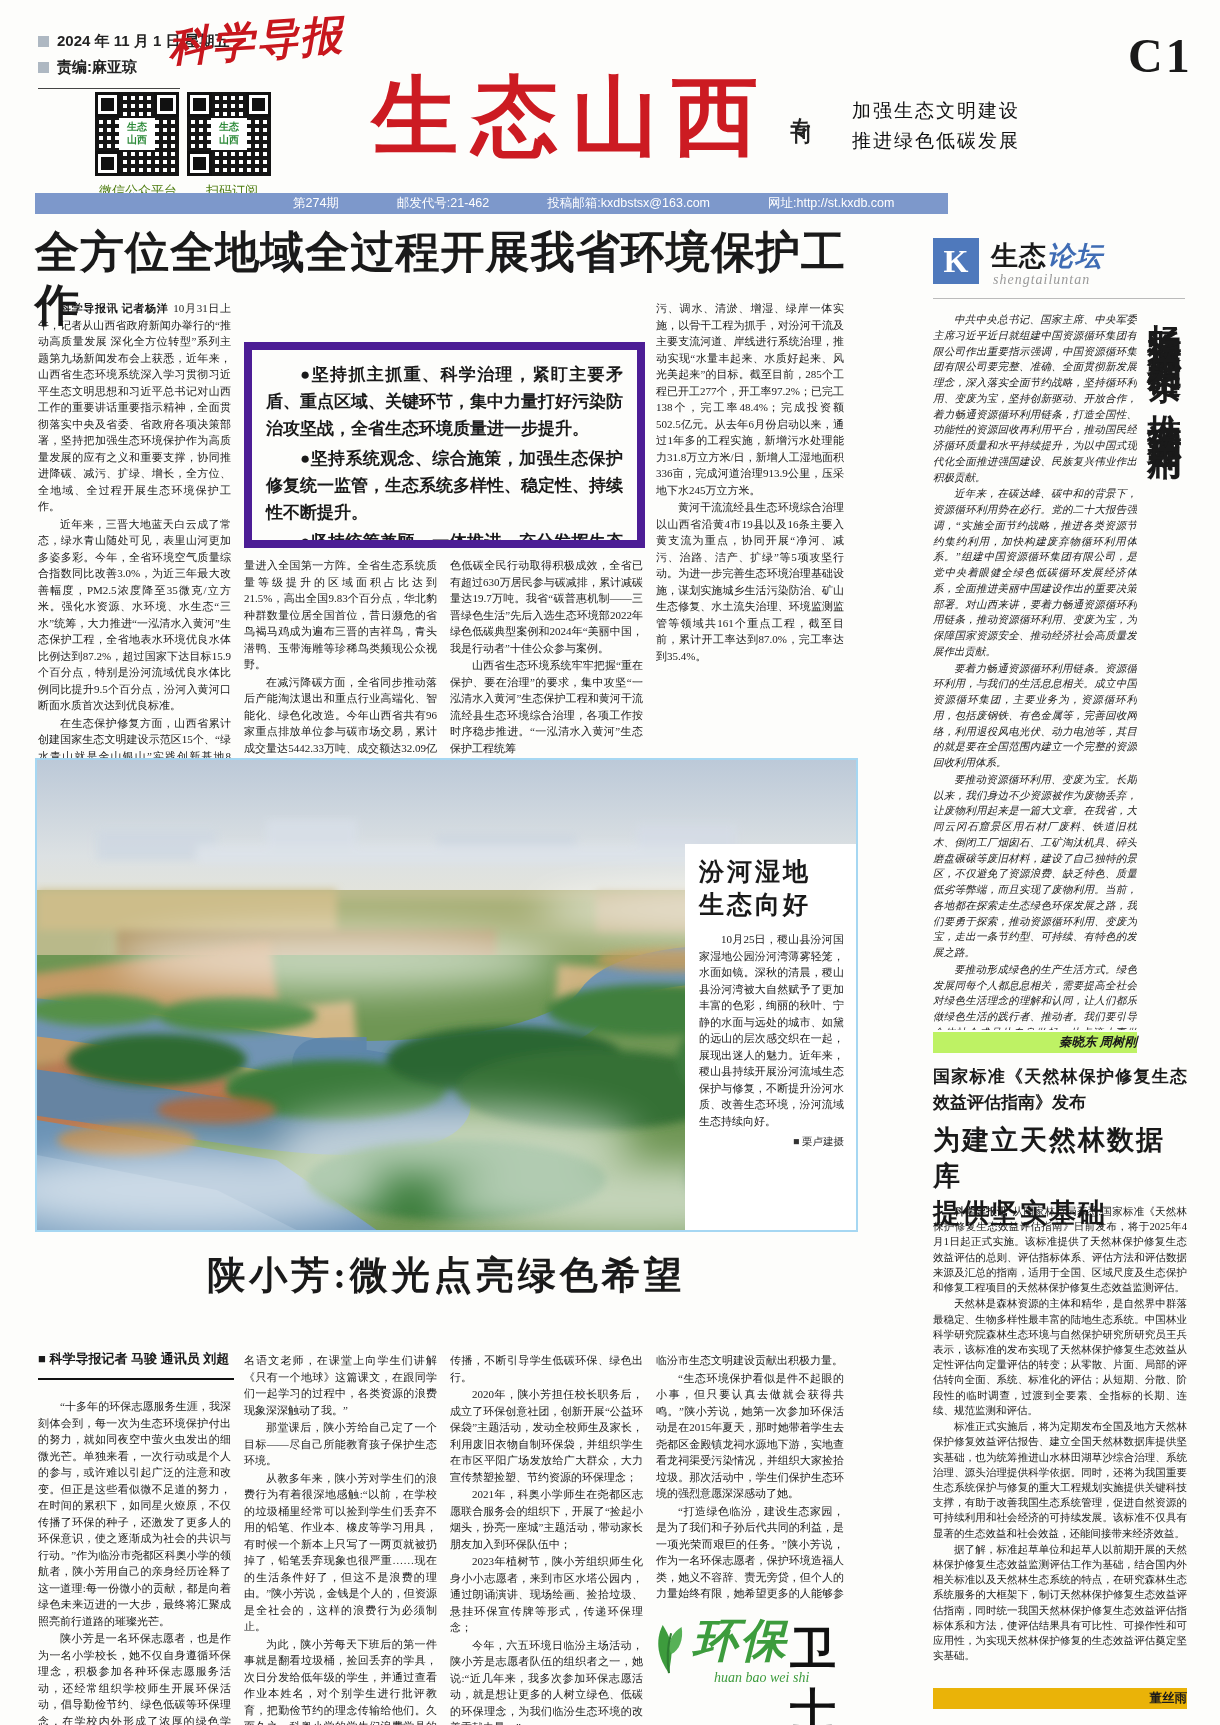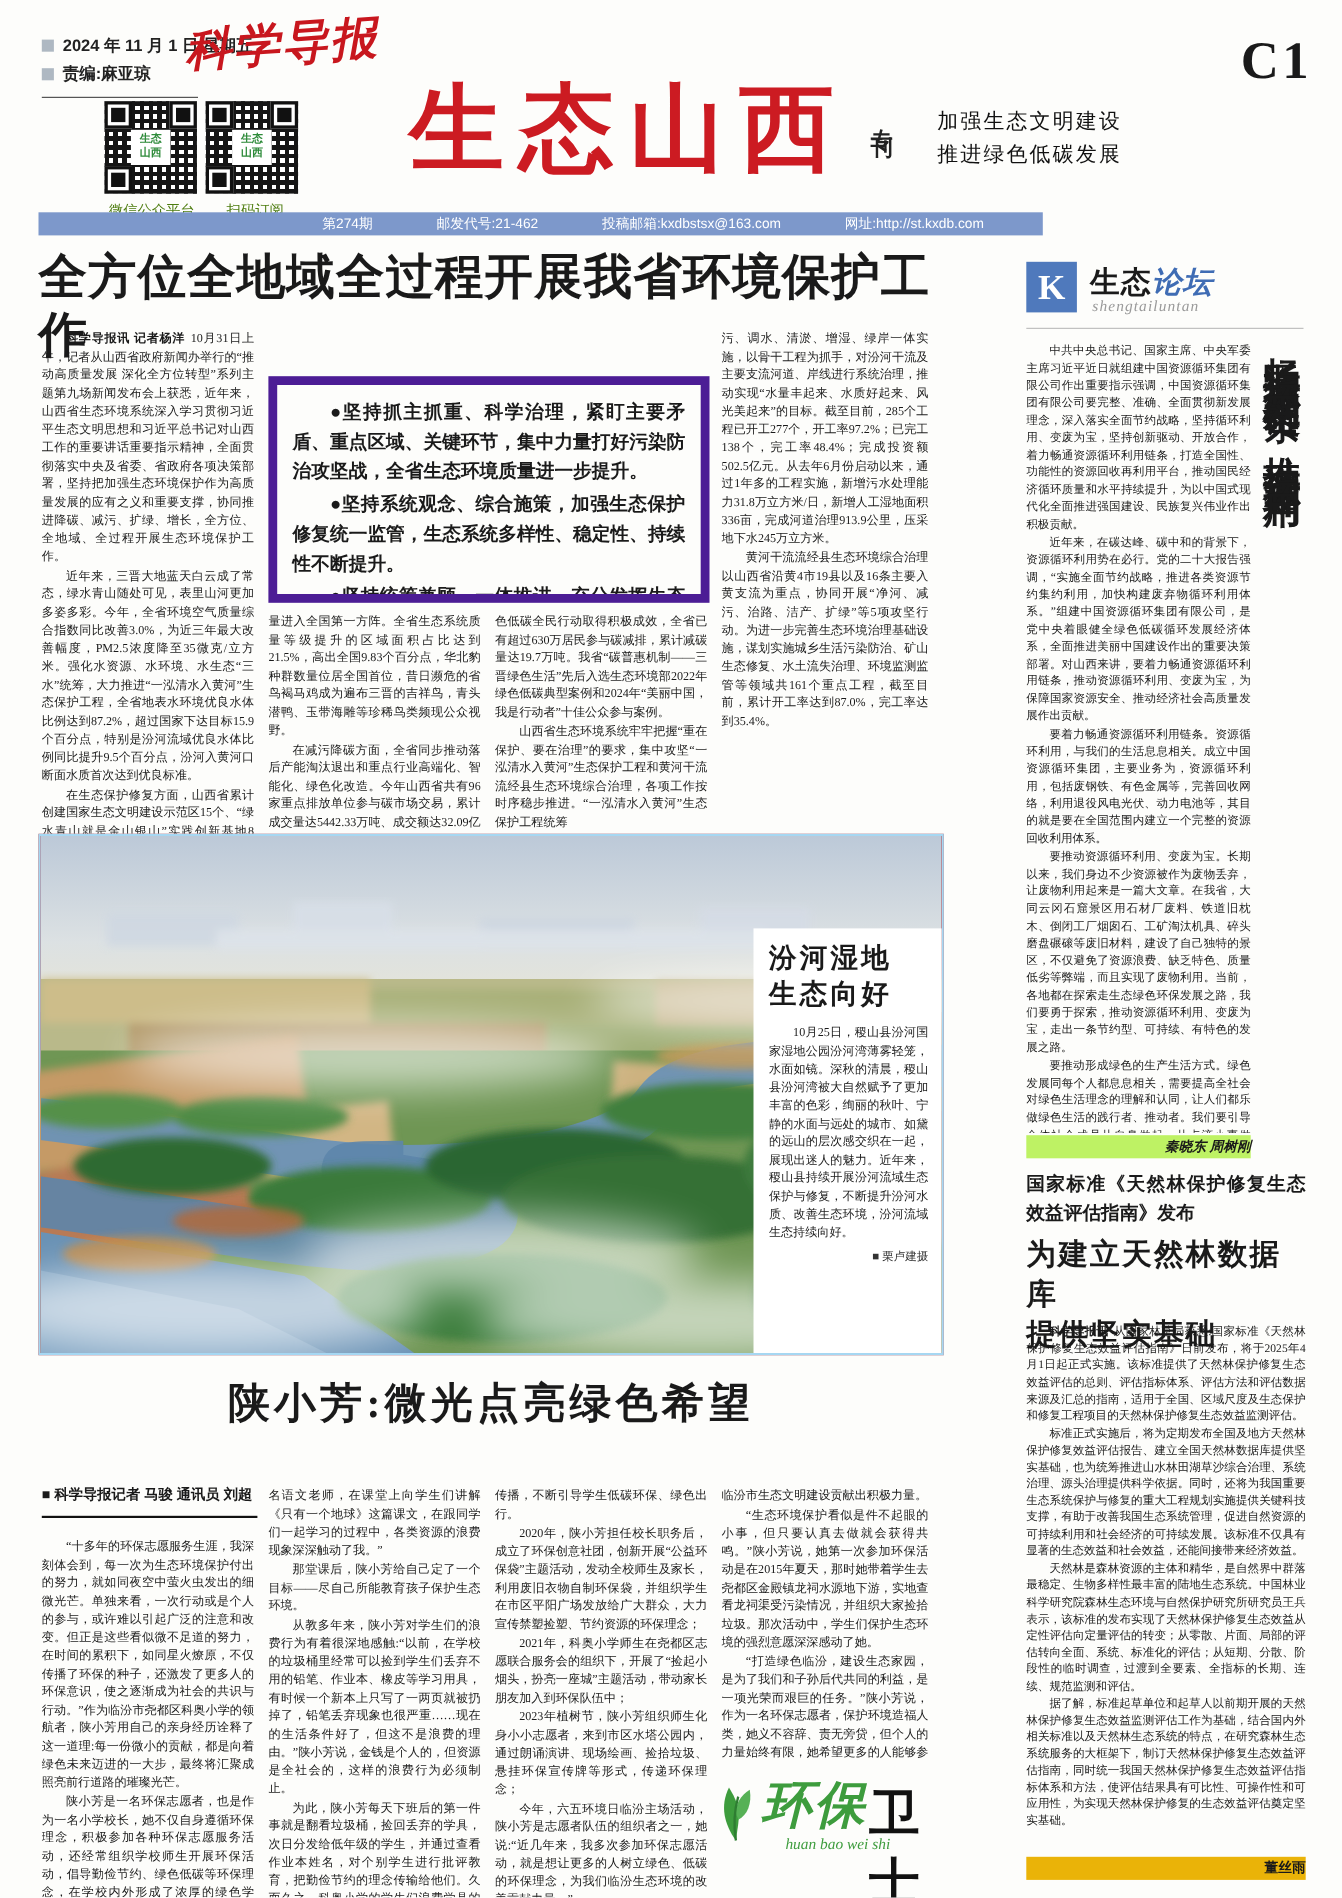--- a/index.html
+++ b/index.html
@@ -50,21 +50,21 @@
   .cap-body{font-size:11px;line-height:1.5;text-align:justify;text-indent:2em;}
   .cap-credit{font-size:10.5px;text-align:right;margin-top:6px;color:#333;}
   
   .forum-hd{left:933px;top:236px;width:252px;height:62px;border-bottom:1px solid #bbb;}
   .kbox{position:absolute;left:0;top:2px;width:46px;height:46px;background:#4f79bc;color:#fff;
         font-size:32px;font-weight:bold;text-align:center;line-height:46px;font-family:"Liberation Serif",serif;}
   .forum-zh{position:absolute;left:58px;top:2px;font-size:27px;font-weight:bold;letter-spacing:1px;}
   .forum-zh .blue{color:#3f6cb4;font-style:italic;}
   .forum-py{position:absolute;left:60px;top:36px;font-size:14px;color:#999;font-style:italic;letter-spacing:1px;}
   .forum-body{left:933px;top:312px;width:204px;height:718px;overflow:hidden;font-size:10.5px;line-height:1.5;
-              text-align:justify;}
+              font-style:italic;text-align:justify;}
   .forum-body p{text-indent:2em;}
   .forum-byline{left:933px;top:1032px;width:204px;text-align:right;font-weight:bold;font-size:12.5px;
                 background:#bef264;padding:2px 0;font-style:italic;}
   .vert-headline{left:1140px;top:298px;width:48px;height:748px;writing-mode:vertical-rl;
                  font-size:34px;font-weight:bold;letter-spacing:5px;line-height:48px;}
   
   .kicker{left:933px;top:1064px;width:254px;font-size:17px;font-weight:bold;line-height:1.55;text-align:justify;}
   .std-headline{left:933px;top:1122px;width:254px;font-size:27px;font-weight:bold;line-height:1.35;letter-spacing:2px;}
   .std-body{left:933px;top:1204px;width:254px;height:478px;overflow:hidden;font-size:10.5px;line-height:1.45;text-align:justify;}
   .std-body p{text-indent:2em;}
@@ -248,22 +248,22 @@
 <div class="abs forum-byline">秦晓东 周树刚</div>
 <div class="abs vert-headline">畅通资源循环利用链条　推动资源循环利用</div>
 
 <div class="abs kicker">国家标准《天然林保护修复生态效益评估指南》发布</div>
 <div class="abs std-headline">
   <div>为建立天然林数据库</div>
   <div>提供坚实基础</div>
 </div>
 <div class="col std-body">
   <p><b class="lead-b">科学导报讯</b><span>从国家林草局获悉:国家标准《天然林保护修复生态效益评估指南》日前发布，将于2025年4月1日起正式实施。该标准提供了天然林保护修复生态效益评估的总则、评估指标体系、评估方法和评估数据来源及汇总的指南，适用于全国、区域尺度及生态保护和修复工程项目的天然林保护修复生态效益监测评估。</span></p>
+  <p>天然林是森林资源的主体和精华，是自然界中群落最稳定、生物多样性最丰富的陆地生态系统。中国林业科学研究院森林生态环境与自然保护研究所研究员王兵表示，该标准的发布实现了天然林保护修复生态效益从定性评估向定量评估的转变；从零散、片面、局部的评估转向全面、系统、标准化的评估；从短期、分散、阶段性的临时调查，过渡到全要素、全指标的长期、连续、规范监测和评估。</p>
   <p>标准正式实施后，将为定期发布全国及地方天然林保护修复效益评估报告、建立全国天然林数据库提供坚实基础，也为统筹推进山水林田湖草沙综合治理、系统治理、源头治理提供科学依据。同时，还将为我国重要生态系统保护与修复的重大工程规划实施提供关键科技支撑，有助于改善我国生态系统管理，促进自然资源的可持续利用和社会经济的可持续发展。该标准不仅具有显著的生态效益和社会效益，还能间接带来经济效益。</p>
-  <p>天然林是森林资源的主体和精华，是自然界中群落最稳定、生物多样性最丰富的陆地生态系统。中国林业科学研究院森林生态环境与自然保护研究所研究员王兵表示，该标准的发布实现了天然林保护修复生态效益从定性评估向定量评估的转变；从零散、片面、局部的评估转向全面、系统、标准化的评估；从短期、分散、阶段性的临时调查，过渡到全要素、全指标的长期、连续、规范监测和评估。</p>
   <p>据了解，标准起草单位和起草人以前期开展的天然林保护修复生态效益监测评估工作为基础，结合国内外相关标准以及天然林生态系统的特点，在研究森林生态系统服务的大框架下，制订天然林保护修复生态效益评估指南，同时统一我国天然林保护修复生态效益评估指标体系和方法，使评估结果具有可比性、可操作性和可应用性，为实现天然林保护修复的生态效益评估奠定坚实基础。</p>
 </div>
 <div class="abs std-byline">董丝雨</div>
 
 <div class="abs sec-headline">陕小芳:微光点亮绿色希望</div>
 <div class="abs sec-byline">■ 科学导报记者 马骏 通讯员 刘超</div>
 
 <div class="col" style="left:38px;top:1398px;width:193px;height:327px;">
   <p>“十多年的环保志愿服务生涯，我深刻体会到，每一次为生态环境保护付出的努力，就如同夜空中萤火虫发出的细微光芒。单独来看，一次行动或是个人的参与，或许难以引起广泛的注意和改变。但正是这些看似微不足道的努力，在时间的累积下，如同星火燎原，不仅传播了环保的种子，还激发了更多人的环保意识，使之逐渐成为社会的共识与行动。”作为临汾市尧都区科奥小学的领航者，陕小芳用自己的亲身经历诠释了这一道理:每一份微小的贡献，都是向着绿色未来迈进的一大步，最终将汇聚成照亮前行道路的璀璨光芒。</p>
   <p>陕小芳是一名环保志愿者，也是作为一名小学校长，她不仅自身遵循环保理念，积极参加各种环保志愿服务活动，还经常组织学校师生开展环保活动，倡导勤俭节约、绿色低碳等环保理念，在学校内外形成了浓厚的绿色学习、生活氛围。</p>

